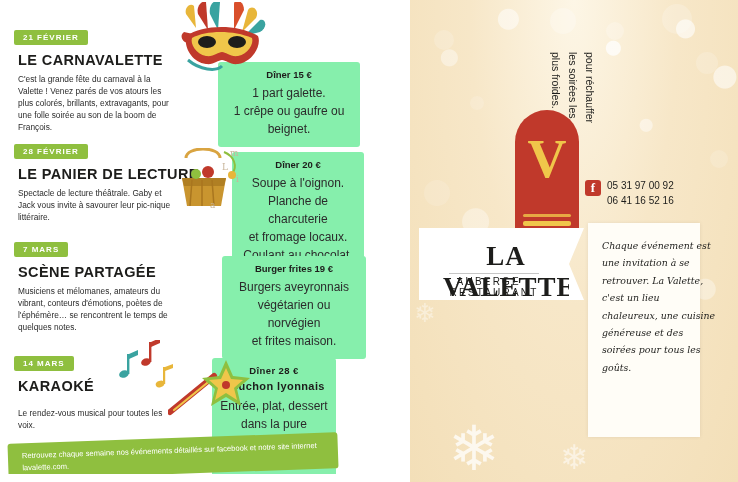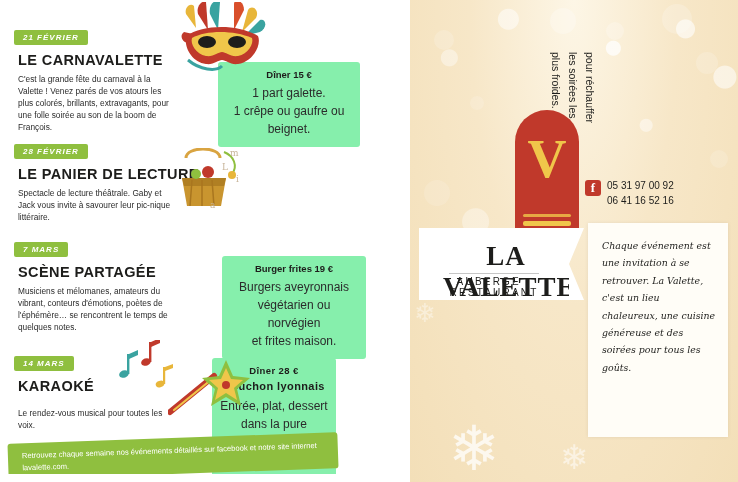--- a/index.html
+++ b/index.html
@@ -14,21 +14,20 @@
   
   .left-panel{position:absolute;left:0;top:0;width:410px;height:482px;background:#ffffff;}
 
   .date-badge{
     display:inline-block;
     background:#8fbf3f;color:#ffffff;
     font-size:8px;font-weight:bold;letter-spacing:1px;
     padding:3px 9px 3px 9px;
     border-radius:2px;
     text-transform:uppercase;
-    font-style:italic;
   }
   .event{position:absolute;}
   .event .title{
     font-size:14.5px;font-weight:bold;color:#1d1d1b;
     letter-spacing:0.4px;margin:7px 0 5px 18px;
   }
   .event .body{
     font-size:8.3px;color:#2b2b2b;line-height:1.45;
     margin-left:18px;width:160px;
   }
@@ -138,21 +137,21 @@
   .contact{position:absolute;left:585px;top:178px;}
   .fb-icon{
     position:absolute;left:0;top:2px;width:16px;height:16px;border-radius:3px;background:#c0392b;
     color:#ffffff;font-family:"Liberation Serif", serif;font-weight:bold;font-size:13px;
     text-align:center;line-height:16px;
   }
   .contact .phone{position:absolute;left:22px;top:0;font-size:10px;color:#1d1d1b;line-height:1.5;white-space:nowrap;}
 
   
   .note-card{
-    position:absolute;left:588px;top:223px;width:140px;height:214px;
+    position:absolute;left:588px;top:223px;width:112px;height:214px;
     background:#fffdf7;
     box-shadow:0 0 4px rgba(0,0,0,0.08);
   }
   .note-card .nc-text{
     position:absolute;left:14px;top:14px;width:115px;
     font-family:"DejaVu Serif", serif;
     font-size:9.4px;line-height:1.85;color:#1d1d1b;
     font-style:italic;
   }
 
@@ -213,20 +212,27 @@
       <div class="title">KARAOKÉ</div>
       <div class="body">Le rendez-vous musical pour toutes les voix.</div>
     </div>
 
     <div class="menu-box" style="left:218px;top:62px;width:142px;">
       <div class="mb-title">Dîner 15 €</div>
       <div class="mb-line">1 part galette.</div>
       <div class="mb-line">1 crêpe ou gaufre ou beignet.</div>
     </div>
 
+    <div class="menu-box" style="left:232px;top:152px;width:132px;">
+      <div class="mb-title">Dîner 20 €</div>
+      <div class="mb-line">Soupe à l'oignon.</div>
+      <div class="mb-line">Planche de charcuterie</div>
+      <div class="mb-line">et fromage locaux.</div>
+      <div class="mb-line">Coulant au chocolat.</div>
+    </div>
 
     <div class="menu-box" style="left:222px;top:256px;width:144px;">
       <div class="mb-title">Burger frites 19 €</div>
       <div class="mb-line">Burgers aveyronnais</div>
       <div class="mb-line">végétarien ou norvégien</div>
       <div class="mb-line">et frites maison.</div>
     </div>
 
     <div class="menu-box featured" style="left:212px;top:358px;width:124px;">
       <div class="mb-title" style="font-size:9.5px;">Dîner 28 €</div>

